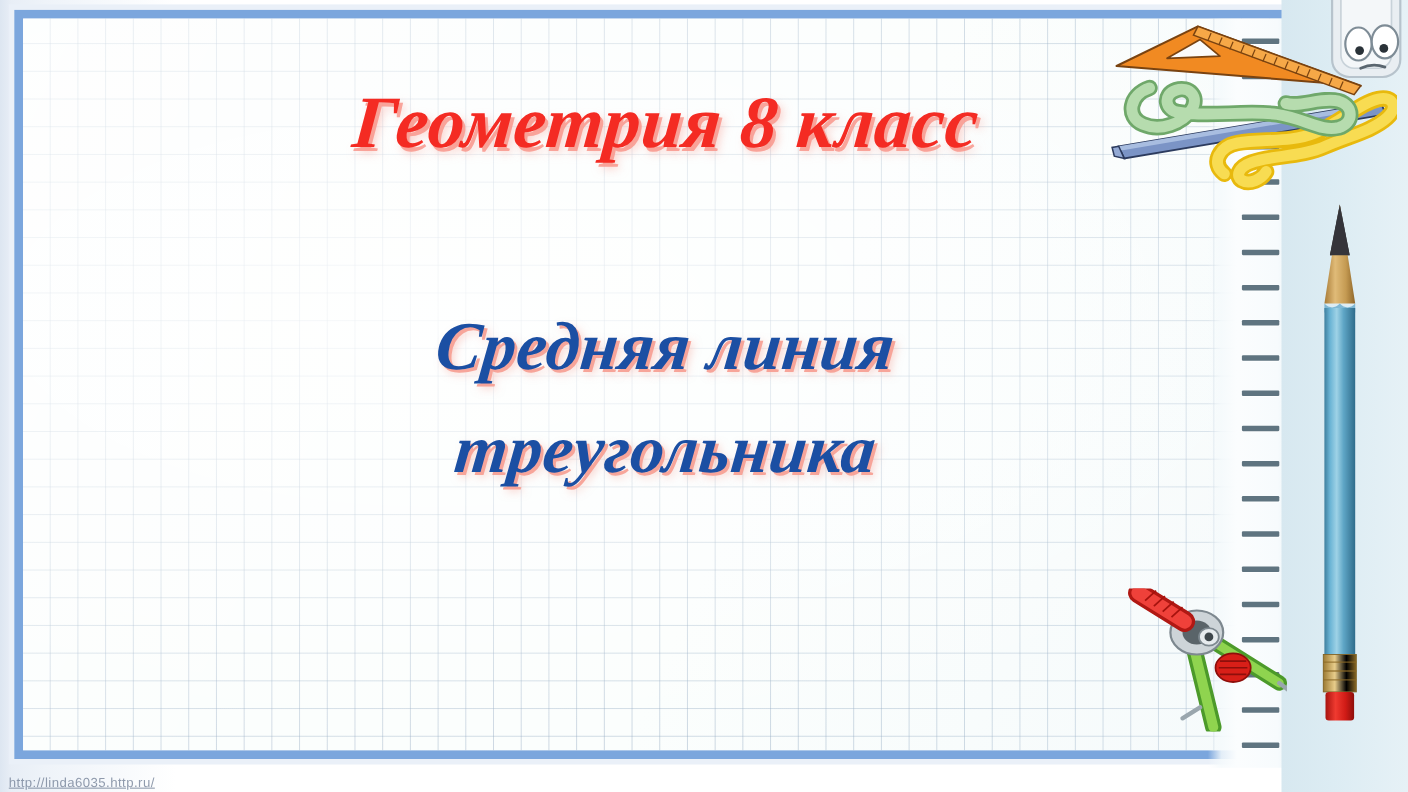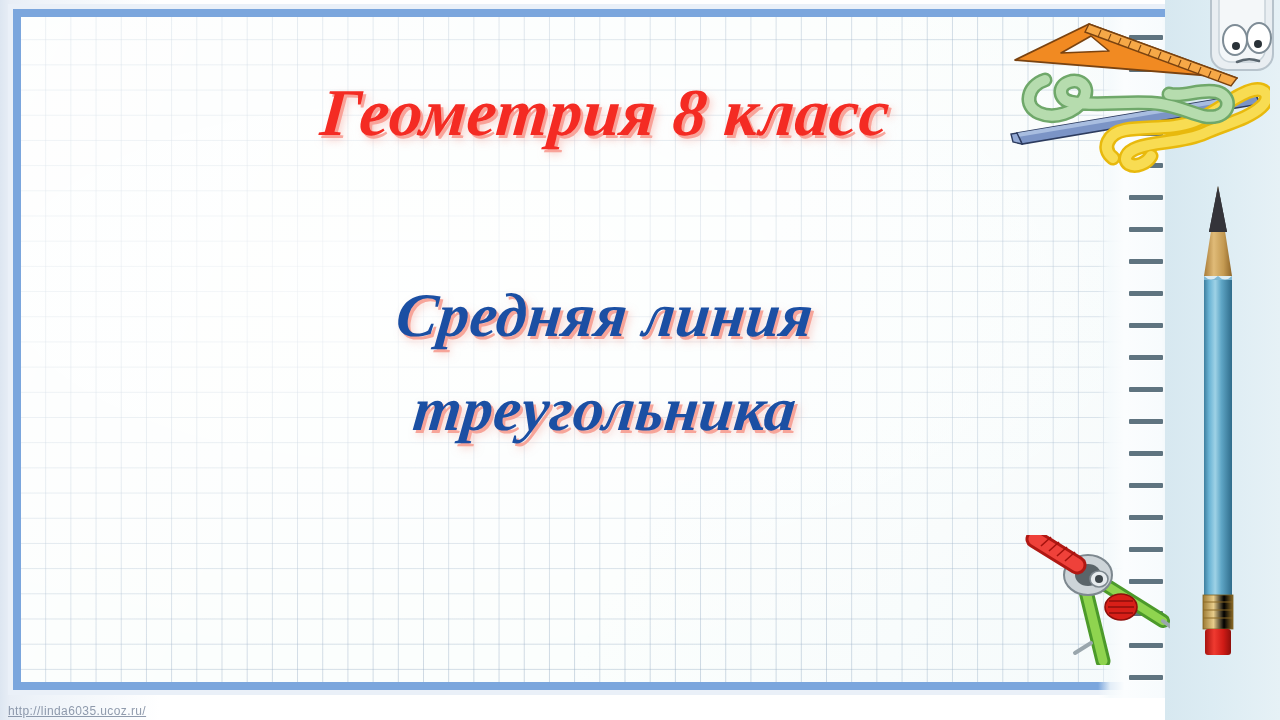--- a/index.html
+++ b/index.html
@@ -364,15 +364,15 @@
 
   <div class="title-block">
     <span class="title">Геометрия 8 класс</span>
   </div>
 
   <div class="subtitle-block">
     <span class="subtitle-line">Средняя линия</span>
     <span class="subtitle-line">треугольника</span>
   </div>
 
-  <div class="watermark">http://linda6035.ucoz.ru/</div>
+  <div class="watermark">http://linda6035.http.ru/</div>
 
 </div>
 
 </body></html>

